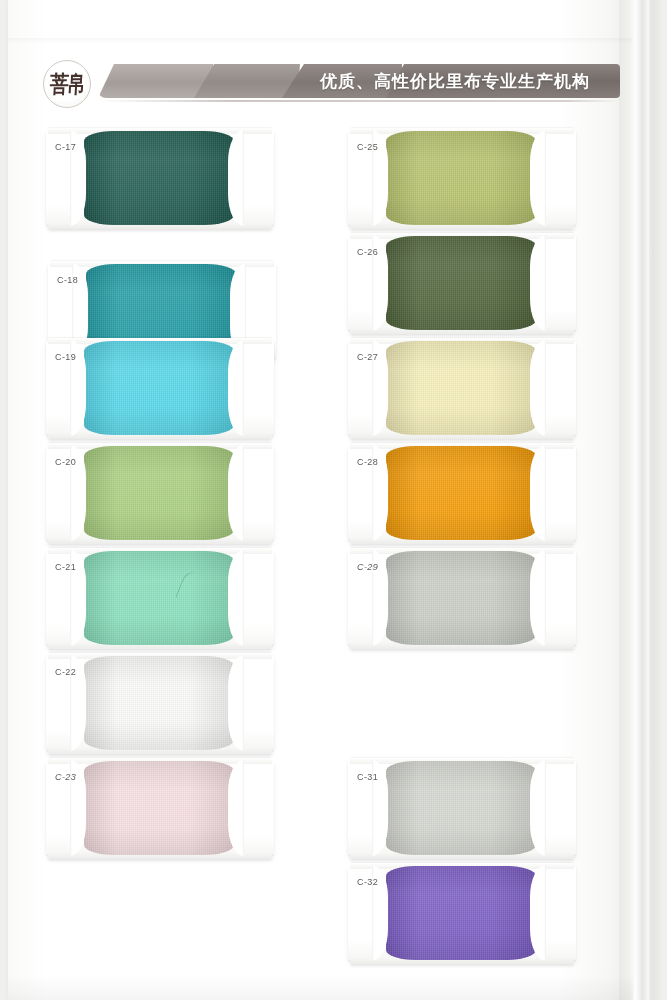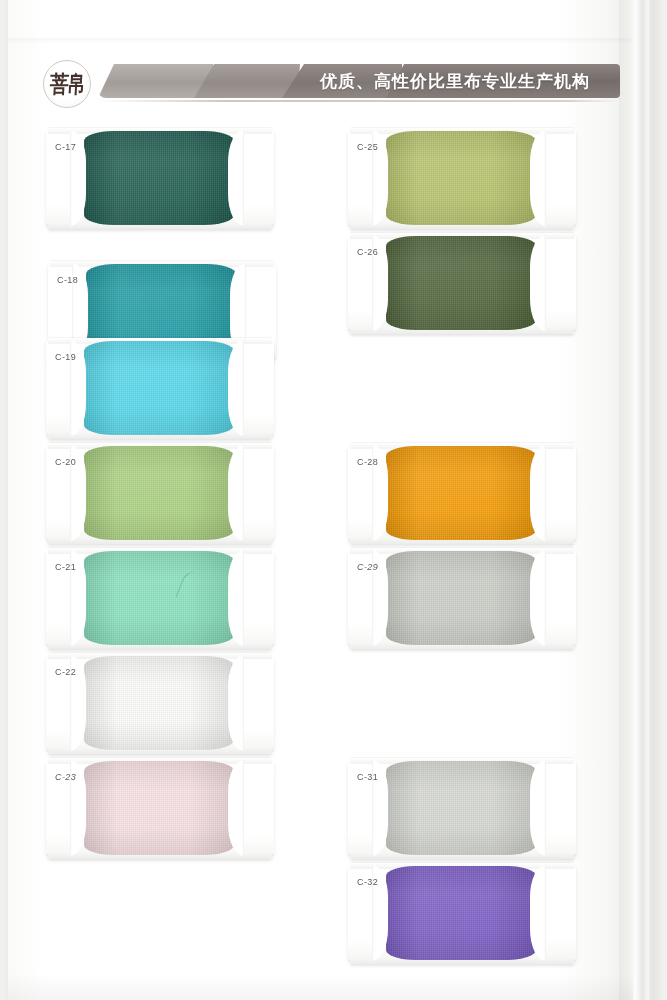--- a/index.html
+++ b/index.html
@@ -414,20 +414,32 @@
         <div class="card-top-lip"></div>
         <div class="card-bottom-lip"></div>
         <div class="fabric" style="background: rgb(77, 98, 56);">
           <div class="fabric-weave"></div>
           <div class="fabric-shade"></div>
         </div>
         <div class="fabric-mask-l"></div>
         <div class="fabric-mask-r"></div>
         <div class="card-label">C-26</div>
       </div>
+      <div class="swatch-card" style="left: 348px; top: 341px;">
+        <div class="card-base"></div>
+        <div class="card-top-lip"></div>
+        <div class="card-bottom-lip"></div>
+        <div class="fabric" style="background: rgb(246, 239, 185);">
+          <div class="fabric-weave"></div>
+          <div class="fabric-shade"></div>
+        </div>
+        <div class="fabric-mask-l"></div>
+        <div class="fabric-mask-r"></div>
+        <div class="card-label">C-27</div>
+      </div>
       <div class="swatch-card" style="left: 348px; top: 446px;">
         <div class="card-base"></div>
         <div class="card-top-lip"></div>
         <div class="card-bottom-lip"></div>
         <div class="fabric" style="background: rgb(245, 154, 0);">
           <div class="fabric-weave"></div>
           <div class="fabric-shade"></div>
         </div>
         <div class="fabric-mask-l"></div>
         <div class="fabric-mask-r"></div>

